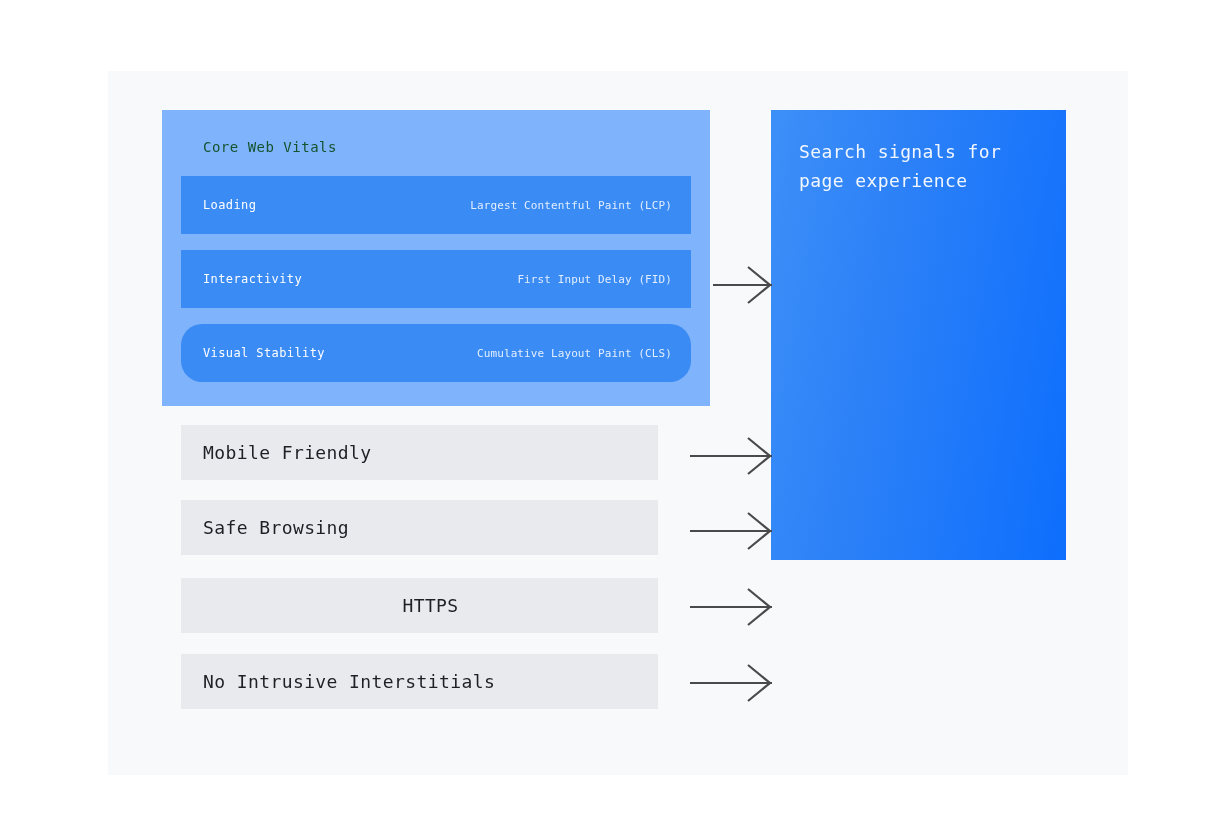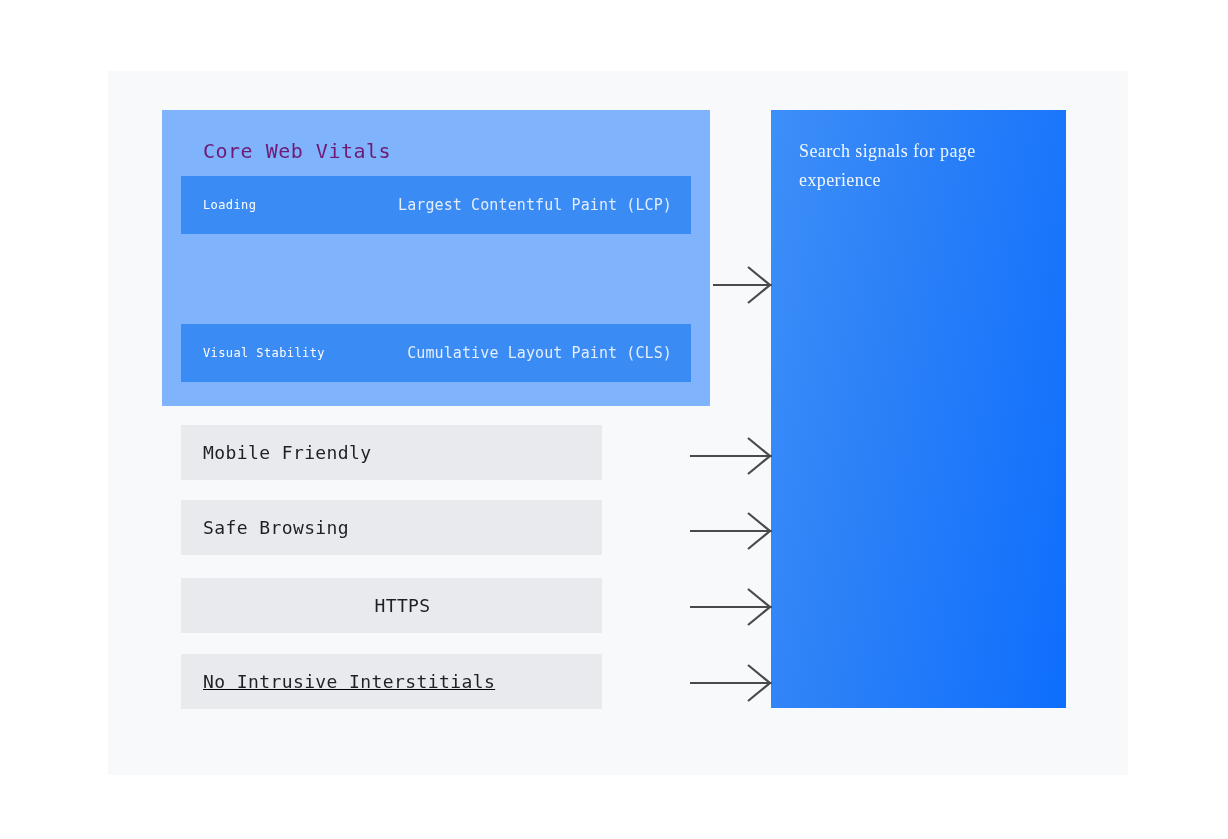--- a/index.html
+++ b/index.html
@@ -29,90 +29,89 @@
     top: 110px;
     width: 548px;
     height: 296px;
     background: #7FB3FB;
   }
 
   .cwv-title {
     position: absolute;
     left: 41px;
     top: 29px;
-    font-size: 20px;
+    font-size: 14px;
     letter-spacing: 0.5px;
-    color: #701a75;
+    color: #14532d;
     white-space: nowrap;
   }
 
   .cwv-card {
     position: absolute;
     left: 19px;
     width: 510px;
     height: 58px;
     background: #3B8BF5;
     display: flex;
     align-items: center;
   }
   .cwv-card.c0 { top: 66px; }
   .cwv-card.c1 { top: 140px; }
-  .cwv-card.c2 { top: 214px; }
+  .cwv-card.c2 { top: 214px; border-radius: 21px; }
 
   .cwv-label {
     position: absolute;
     left: 22px;
     font-size: 12px;
     letter-spacing: 0.4px;
     color: #FFFFFF;
     white-space: nowrap;
   }
 
   .cwv-sub {
     position: absolute;
     right: 19px;
-    font-size: 15px;
+    font-size: 11px;
     letter-spacing: 0.1px;
     color: #E2EEFE;
     white-space: nowrap;
     text-align: right;
   }
 
   
   .signal-row {
     position: absolute;
     left: 181px;
-    width: 421px;
+    width: 477px;
     height: 55px;
     background: #E9EAEE;
     display: flex;
     align-items: center;
   }
   .signal-row.r0 { top: 425px; }
   .signal-row.r1 { top: 500px; text-align: right; }
   .signal-row.r2 { top: 578px; justify-content: center; }
-  .signal-row.r3 { top: 654px; text-decoration: underline; }
+  .signal-row.r3 { top: 654px; }
 
   .signal-label {
     padding-left: 22px;
     font-size: 18px;
     letter-spacing: 0.4px;
     color: #1D2125;
     white-space: nowrap;
   }
 
   
   .right-panel {
     position: absolute;
     left: 771px;
     top: 110px;
     width: 295px;
-    height: 598px;
+    height: 450px;
     background: linear-gradient(100deg, #3D8FF8 0%, #2E82F7 35%, #0D6EFD 100%);
-    font-family: Liberation Serif, serif;
   }
 
   .right-title {
     position: absolute;
     left: 28px;
     top: 27px;
     font-size: 18px;
     line-height: 29px;
     letter-spacing: 0.4px;
     color: #F2F7FF;
@@ -136,20 +135,24 @@
 </div>
 
 <div class="cwv-panel">
   <div class="cwv-title">Core Web Vitals</div>
 
   <div class="cwv-card c0">
     <span class="cwv-label">Loading</span>
     <span class="cwv-sub">Largest Contentful Paint (LCP)</span>
   </div>
 
+  <div class="cwv-card c1">
+    <span class="cwv-label">Interactivity</span>
+    <span class="cwv-sub">First Input Delay (FID)</span>
+  </div>
 
   <div class="cwv-card c2">
     <span class="cwv-label">Visual Stability</span>
     <span class="cwv-sub">Cumulative Layout Paint (CLS)</span>
   </div>
 </div>
 
 <div class="signal-row r0">
   <span class="signal-label">Mobile Friendly</span>
 </div>

